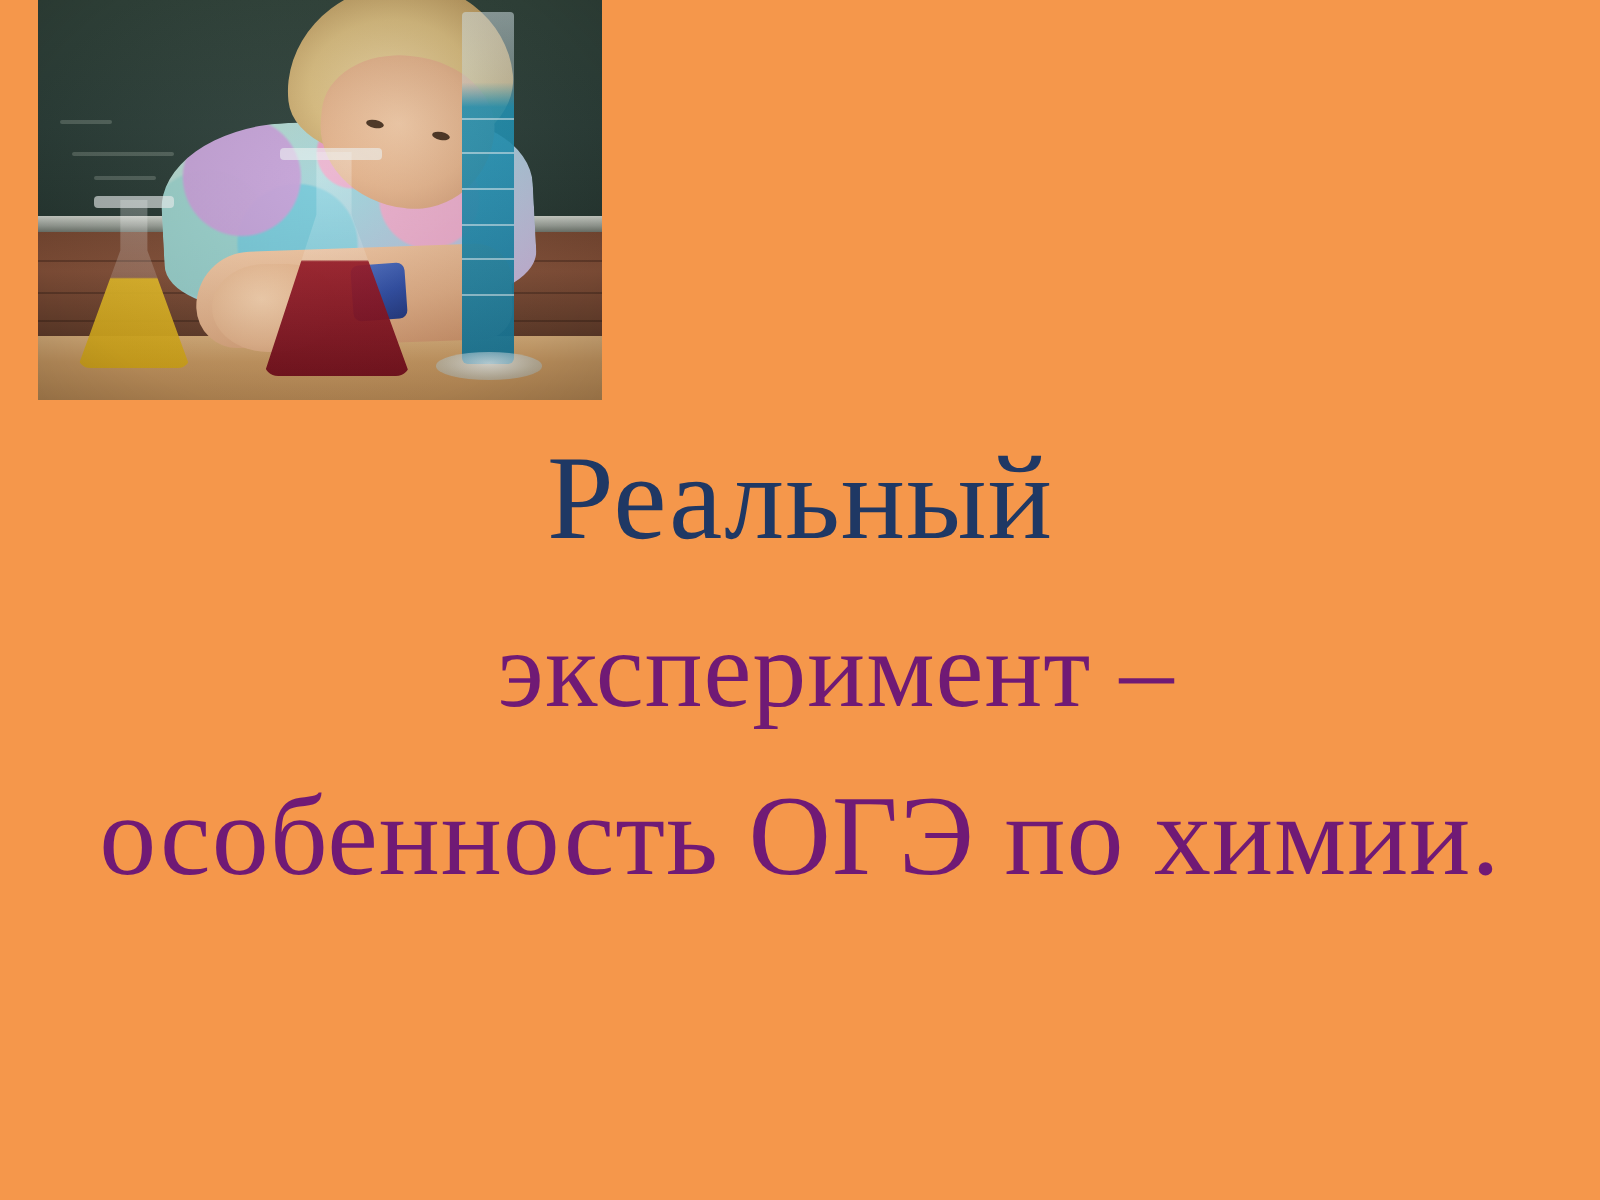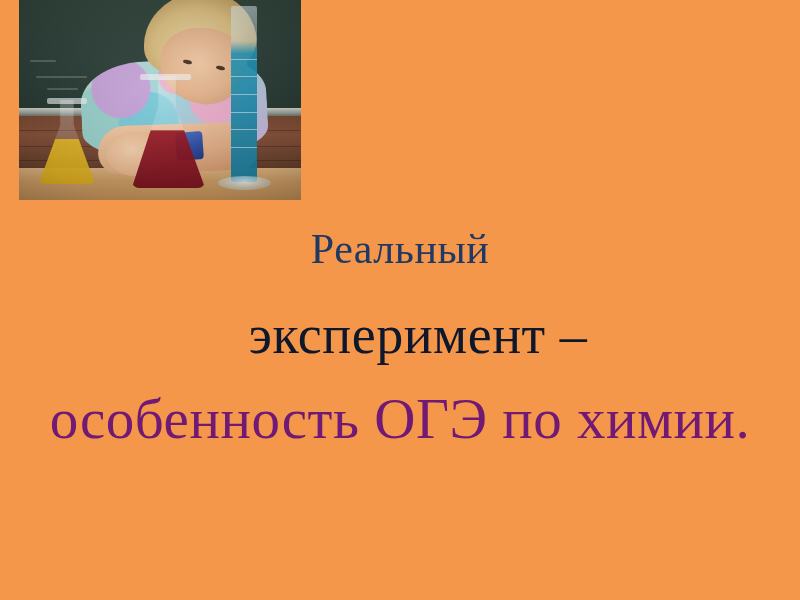--- a/index.html
+++ b/index.html
@@ -203,21 +203,21 @@
   }
   .title-line {
     display: block;
     color: #1f3864;
     font-family: "Liberation Serif", "DejaVu Serif", serif;
     font-weight: 400;
     letter-spacing: 0.5px;
     white-space: nowrap;
   }
   #title-line-1 {
-    font-size: 42px;
+    font-size: 60px;
     line-height: 86px;
   }
   #title-line-2 {
     font-size: 54px;
     line-height: 86px;
   }
   #title-line-3 {
     font-size: 57px;
     line-height: 82px;
   }
@@ -267,17 +267,17 @@
         <div class="ph-cyl-tick" style="top:80%;"></div>
       </div>
       <div class="ph-cyl-base"></div>
 
       <div class="ph-soft"></div>
     </div>
   </div>
 
   <div id="title-block">
     <span id="title-line-1" class="title-line" style="color: rgb(31, 56, 100);">Реальный</span>
-    <span id="title-line-2" class="title-line" style="color: #0f172a; margin-left: 36px;">эксперимент –</span>
+    <span id="title-line-2" class="title-line" style="color: #701a75; margin-left: 36px;">эксперимент –</span>
     <span id="title-line-3" class="title-line" style="color: #701a75;">особенность ОГЭ по химии.</span>
   </div>
 
 </div>
 
 </body></html>

